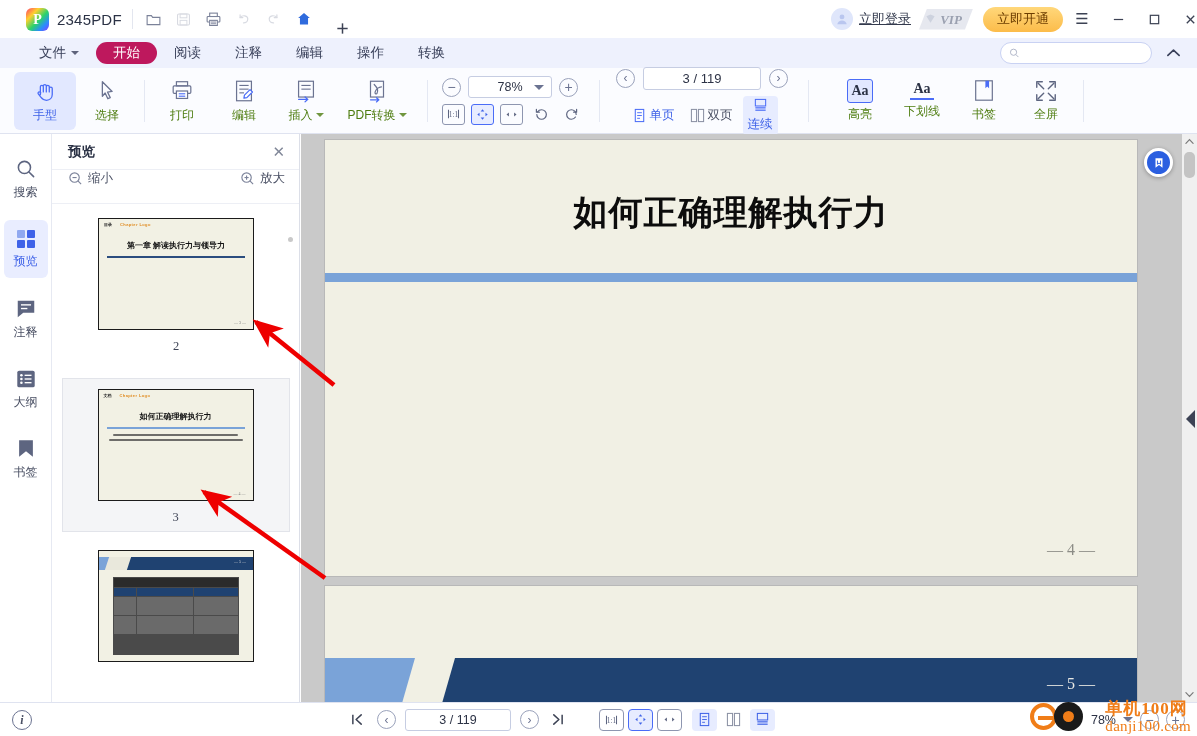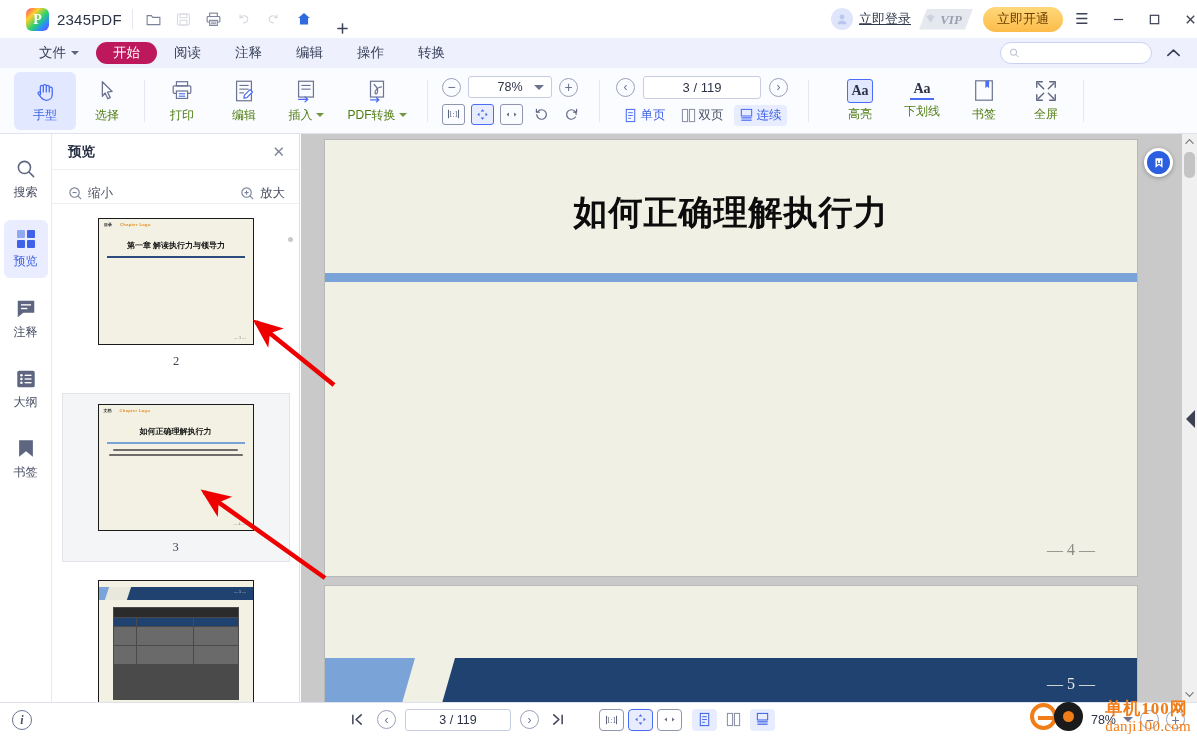--- a/index.html
+++ b/index.html
@@ -135,21 +135,21 @@
   .prow { display:flex; align-items:center; gap:8px; }
   .page-input {
     width:118px;height:23px;border:1px solid #c6cde2;border-radius:3px;background:#fff;
     text-align:center;font-size:13px;color:#2d3346;font-family:inherit;outline:none;
   }
   .modes { display:flex; align-items:center; gap:5px; }
   .mode {
     display:flex;align-items:center;gap:3px;padding:2px 5px;border-radius:4px;cursor:pointer;
     font-size:12.5px;color:#4a5064;
   }
-  .mode.on { background:#e7ecff; color:#3f62e8; }
+  .mode.on { background:#e7ecff; color:#3f62e8;flex-direction:column; }
 
   
   .rail {
     position:absolute; left:0; top:134px; width:52px; height:568px;
     background:#fff; border-right:1px solid #e6e9f2;
     display:flex; flex-direction:column; align-items:center; padding-top:16px; gap:12px;
   }
   .rail-item {
     width:44px; height:58px; display:flex; flex-direction:column; align-items:center;
     justify-content:center; gap:4px; border-radius:6px; cursor:pointer;
@@ -163,29 +163,29 @@
     position:absolute; left:52px; top:134px; width:248px; height:568px;
     background:#fff; border-right:1px solid #dcdfe8; overflow:hidden;
   }
   .tp-head {
     height:36px; display:flex; align-items:center; justify-content:space-between;
     padding:0 14px 0 16px; border-bottom:1px solid #edeff5;
   }
   .tp-title { font-size:13.5px; font-weight:bold; color:#2b3245; }
   .tp-close { color:#808798; cursor:pointer; font-size:15px; line-height:1; }
   .tp-zoomrow {
-    height:34px; display:flex; align-items:flex-end; justify-content:space-between;
+    height:34px; display:flex; align-items:flex-start; justify-content:space-between;
     padding:0 14px 1px 16px; border-bottom:1px solid #edeff5;font-family:Liberation Serif, serif;
   }
   .tpz { display:flex; align-items:center; gap:5px; font-size:12.5px; color:#4a5064; cursor:pointer; }
   .thumbs { padding:14px 0 0 0; height:498px; overflow:hidden; position:relative; }
   .thumb-cell { width:248px; padding:0 0 6px 0; display:flex; flex-direction:column; align-items:center; }
   .thumb-cell.sel { background:#f4f5f7; padding-top:10px; border:1px solid #e2e4ea; width:228px; margin:0 auto 0; }
   .thumb-frame {
-    width:156px; height:127px; border:1px solid #1b1b1b; background:#f2f1e4;
+    width:156px; height:112px; border:1px solid #1b1b1b; background:#f2f1e4;
     position:relative; overflow:hidden;
   }
   .thumb-label { font-size:12.5px; color:#3c4254; margin-top:9px; font-family:"Liberation Serif", serif; }
   .thumb-gap { height:18px; }
 
   .t-top { display:flex; align-items:center; gap:8px; padding:4px 0 0 5px; }
   .t-top .a { font:700 4px/1 "Liberation Sans",sans-serif; color:#2c2c2c; }
   .t-top .b { font:700 4px/1 "Liberation Sans",sans-serif; color:#e08a1e; letter-spacing:.4px; }
   .t-title { text-align:center; font:700 8px/1.2 "Liberation Sans",sans-serif; color:#141414; margin-top:14px; }
   .t-rule { height:2px; background:#2b4d7e; margin:5px 8px 0; }

